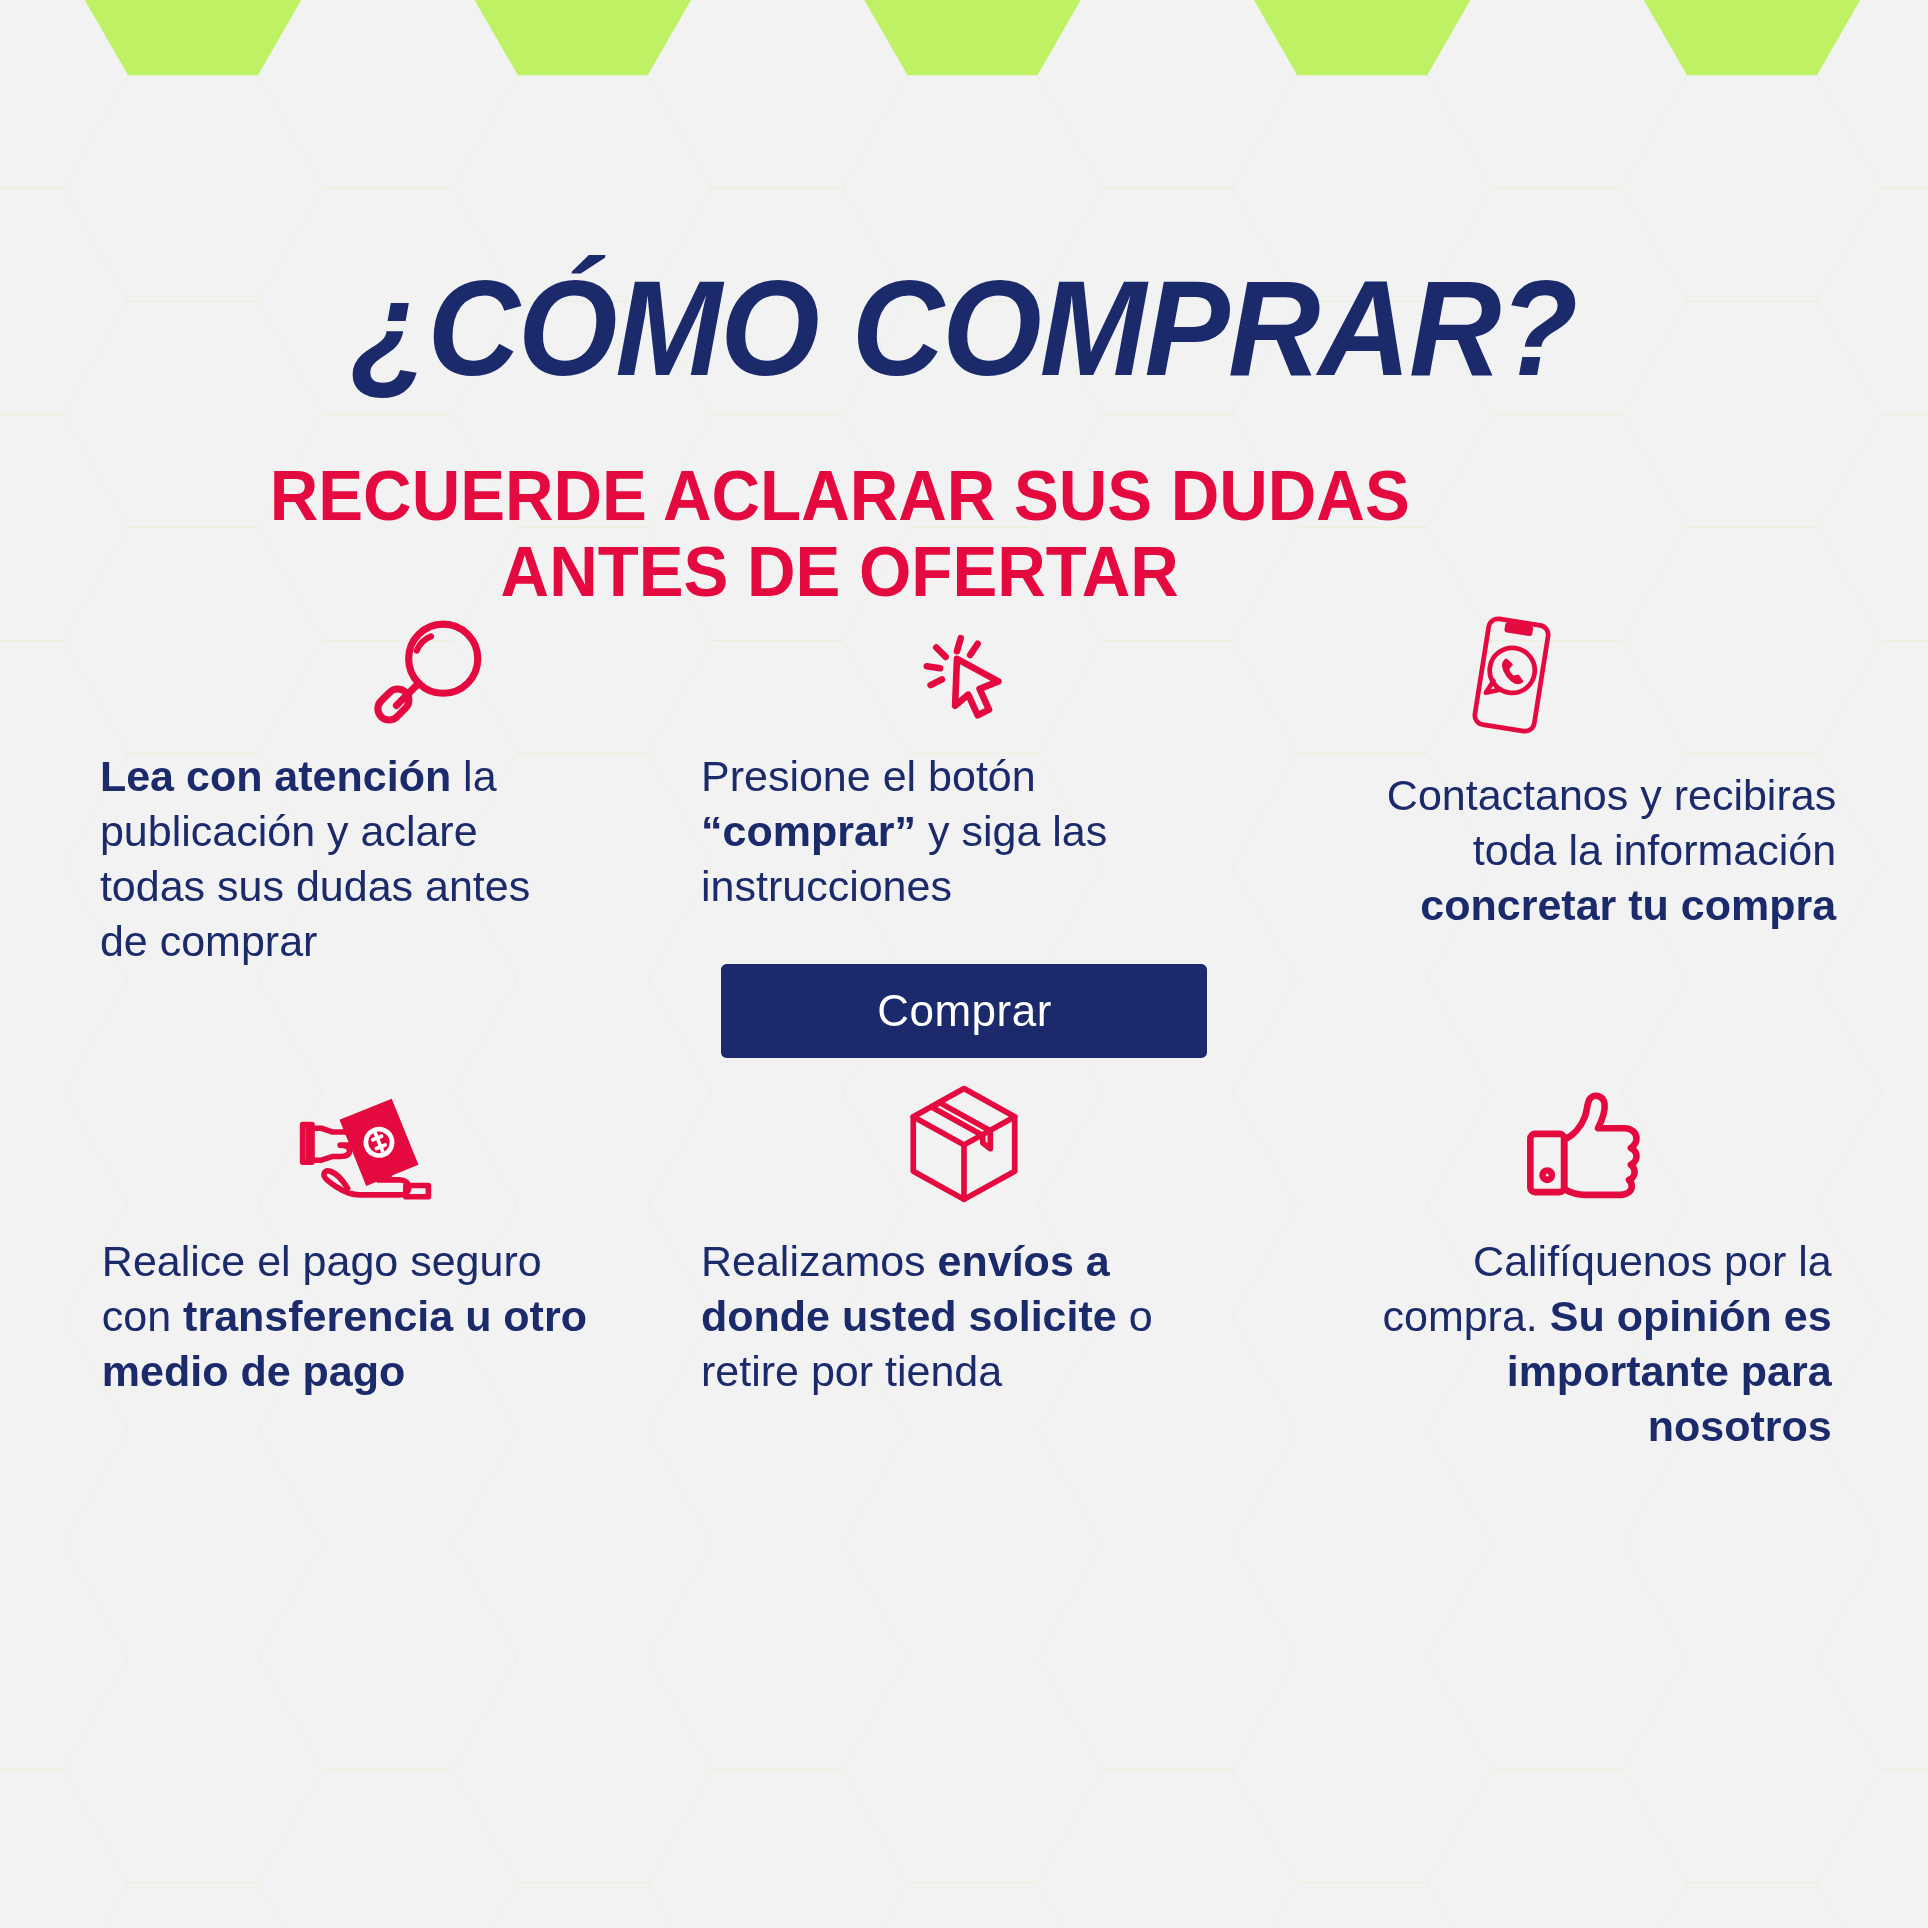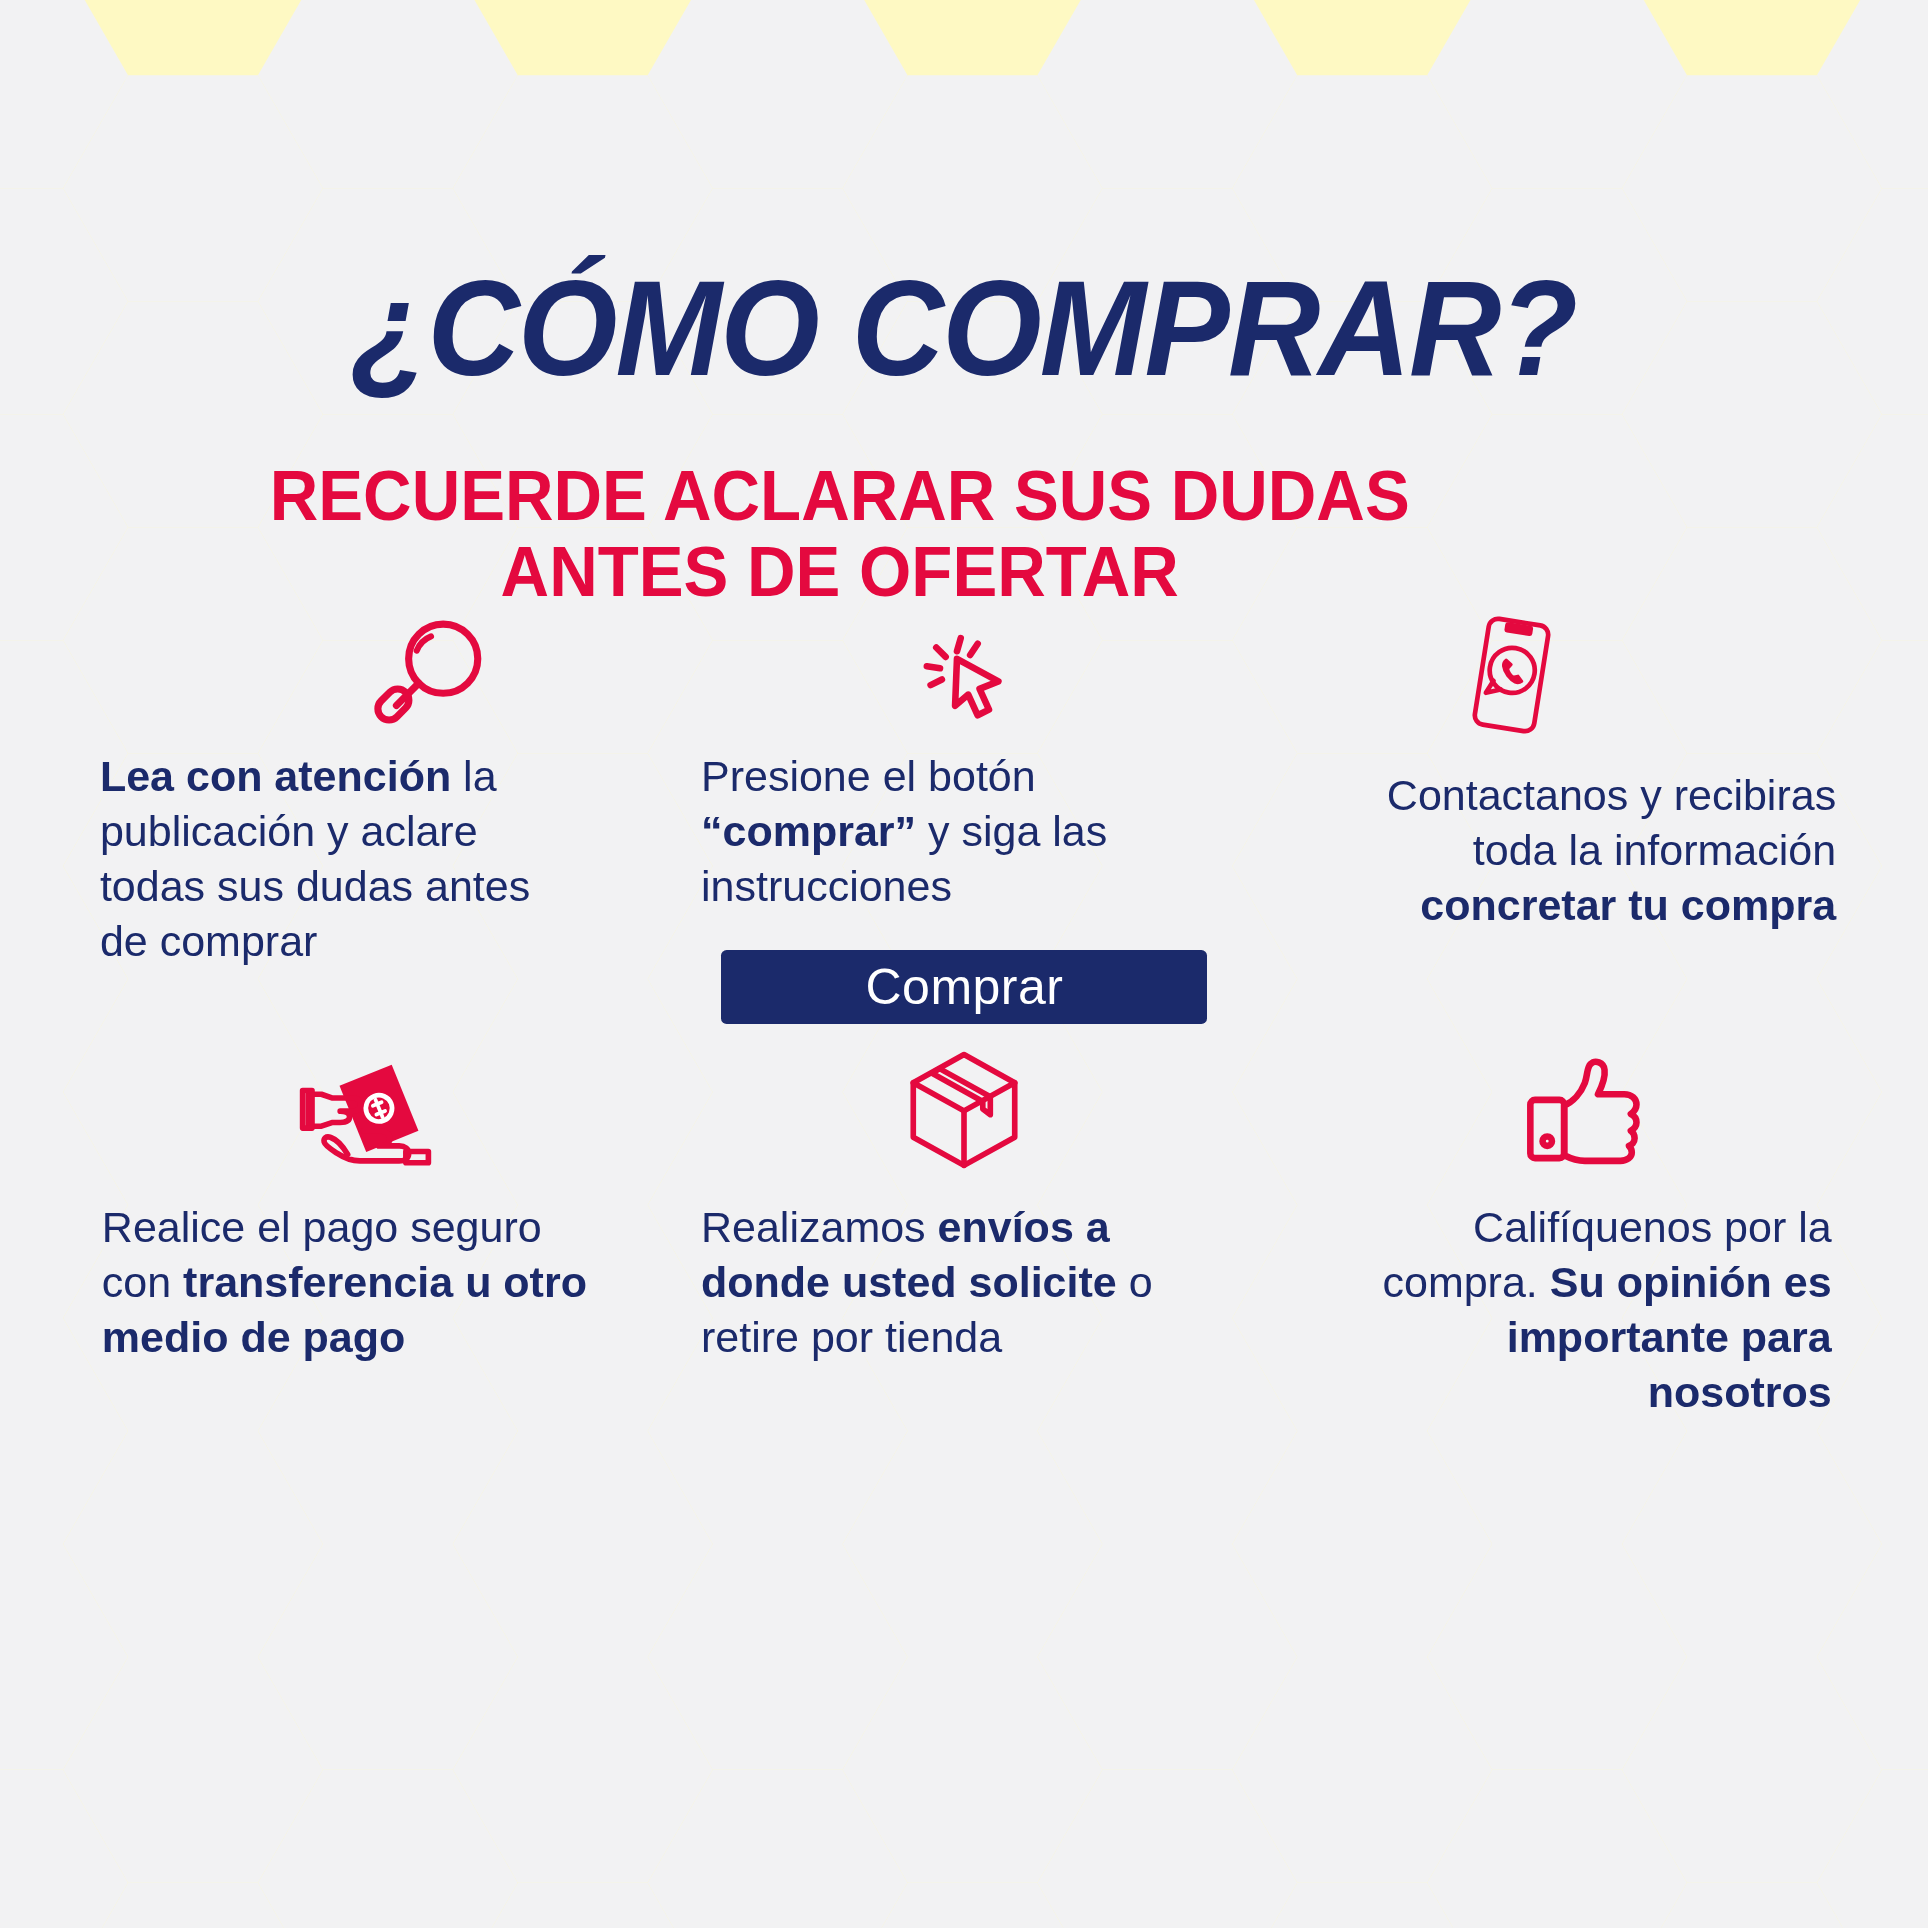--- a/index.html
+++ b/index.html
@@ -6,21 +6,21 @@
   * { margin:0; padding:0; box-sizing:border-box; }
   html, body {
     width:1928px; height:1928px;
     background:#ffffff;
     font-family:"Liberation Sans", sans-serif;
     overflow:hidden;
   }
   #page {
     position:relative;
     width:1928px; height:1928px;
-    background:#fef9c3;
+    background:#bef264;
     overflow:hidden;
   }
 
   
   #hex-bg {
     position:absolute; inset:0;
     width:1928px; height:1928px;
     z-index:0;
     pointer-events:none;
   }
@@ -113,29 +113,29 @@
   .card.c3 .card-icon { justify-content:flex-end; padding-right:141px; }
   .card.c4 .card-text { text-align:left;  max-width:490px; }
   .card.c4 .card-icon { justify-content:center; padding-left:38px; }
   .card.c6 .card-text { text-align:right; max-width:499px; }
 
   
   .row2 .card-icon { height:151px; margin-bottom:24.5px; }
 
   
   .buy-btn {
-    margin-top:36px;
+    margin-top:50px;
     width:486px;
-    height:74px;
+    height:94px;
     background:#1b2a6b;
     border:none;
     border-radius:5.6px;
     color:#ffffff;
     font-family:"Liberation Sans", sans-serif;
-    font-size:50px;
+    font-size:44px;
     font-weight:normal;
     letter-spacing:0.5px;
     cursor:pointer;
     display:flex;
     align-items:center;
     justify-content:center;
   }
 
   
   .ic { display:block; }

